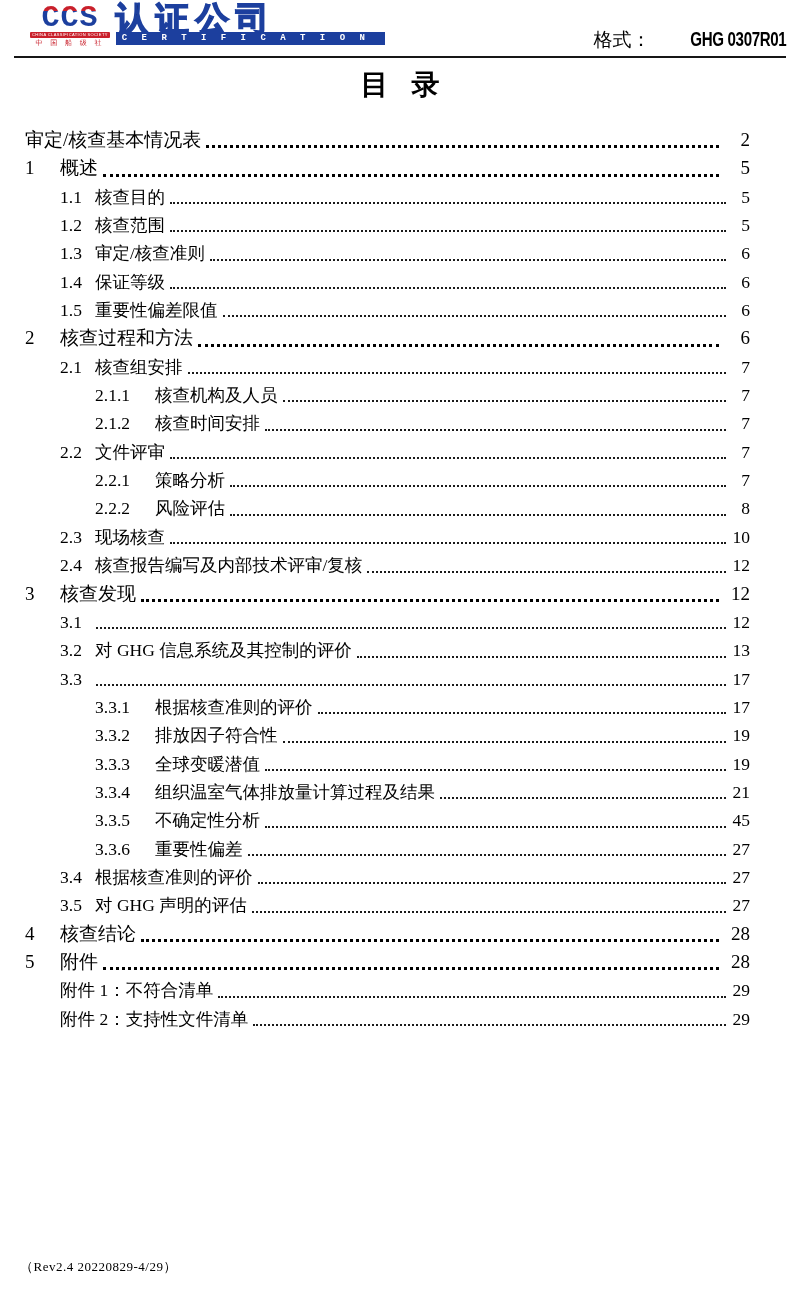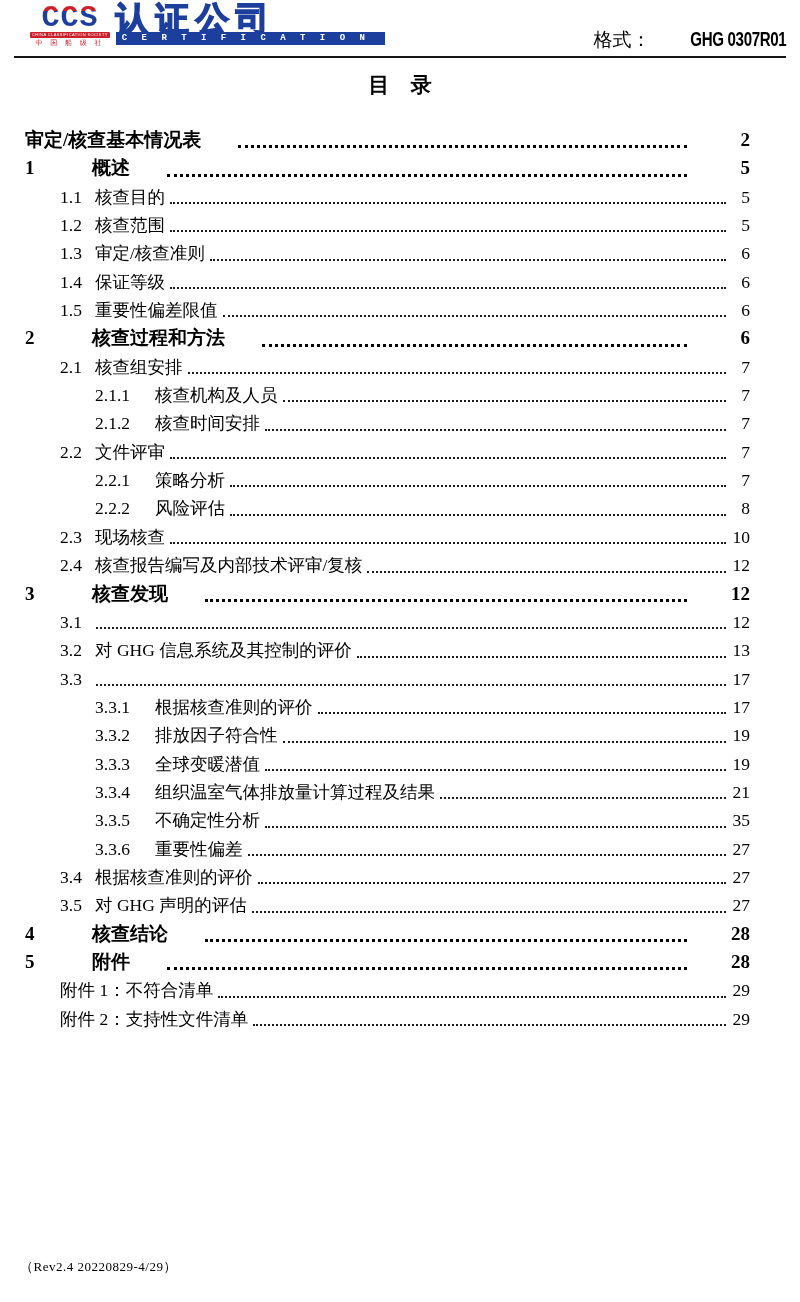--- a/index.html
+++ b/index.html
@@ -35,28 +35,28 @@
     padding:0 16px 0 6px; white-space:nowrap;
   }
   .format { position:absolute; right:0; top:27px; font-size:19px; white-space:nowrap; }
   .format-code {
     display:inline-block; font-family:"Liberation Sans",sans-serif; font-weight:bold; font-size:21px;
     transform:scaleX(.72); transform-origin:right center; margin-left:2px; letter-spacing:-.5px;
   }
 
   
   .page-title {
-    margin:8px 0 0; text-align:center; font-weight:bold; font-size:21px; line-height:38px;
+    margin:8px 0 0; text-align:center; font-weight:bold; font-size:28px; line-height:38px;
     letter-spacing:8px; text-indent:8px;
   }
 
   
   .toc { margin:22px 50px 0 25px; }
   .toc-row { display:flex; align-items:baseline; height:28.35px; line-height:28.35px; font-size:17.5px; white-space:nowrap; }
-  .toc-row.bold { font-weight:bold; font-size:19px;gap:32px; }
+  .toc-row.bold { font-weight:normal; font-size:19px; }
   .toc-num { flex:none; }
   .lvl0 .toc-num { width:35px; }
   .lvl1 { padding-left:35px; }  .lvl1 .toc-num { width:35px; }
   .lvl2 { padding-left:70px; }  .lvl2 .toc-num { width:60px; }
   .toc-num:empty { display:none; }
   .toc-label { flex:none; padding-right:4px; }
   .toc-dots { flex:1; min-width:0; align-self:flex-end; border-bottom:2px dotted #1a1a1a; margin-bottom:7px; margin-left:1px; }
   .bold .toc-dots { border-bottom:3px dotted #000; margin-bottom:6px; margin-right:7px; }
   .toc-page { flex:none; min-width:24px; text-align:right; }
 
@@ -227,21 +227,21 @@
       <div class="toc-row lvl2">
     <span class="toc-num">3.3.4</span>
     <span class="toc-label">组织温室气体排放量计算过程及结果</span>
     <span class="toc-dots"></span>
     <span class="toc-page">21</span>
   </div>
       <div class="toc-row lvl2">
     <span class="toc-num">3.3.5</span>
     <span class="toc-label">不确定性分析</span>
     <span class="toc-dots"></span>
-    <span class="toc-page">35</span>
+    <span class="toc-page">45</span>
   </div>
       <div class="toc-row lvl2">
     <span class="toc-num">3.3.6</span>
     <span class="toc-label">重要性偏差</span>
     <span class="toc-dots"></span>
     <span class="toc-page">27</span>
   </div>
       <div class="toc-row lvl1">
     <span class="toc-num">3.4</span>
     <span class="toc-label">根据核查准则的评价</span>

